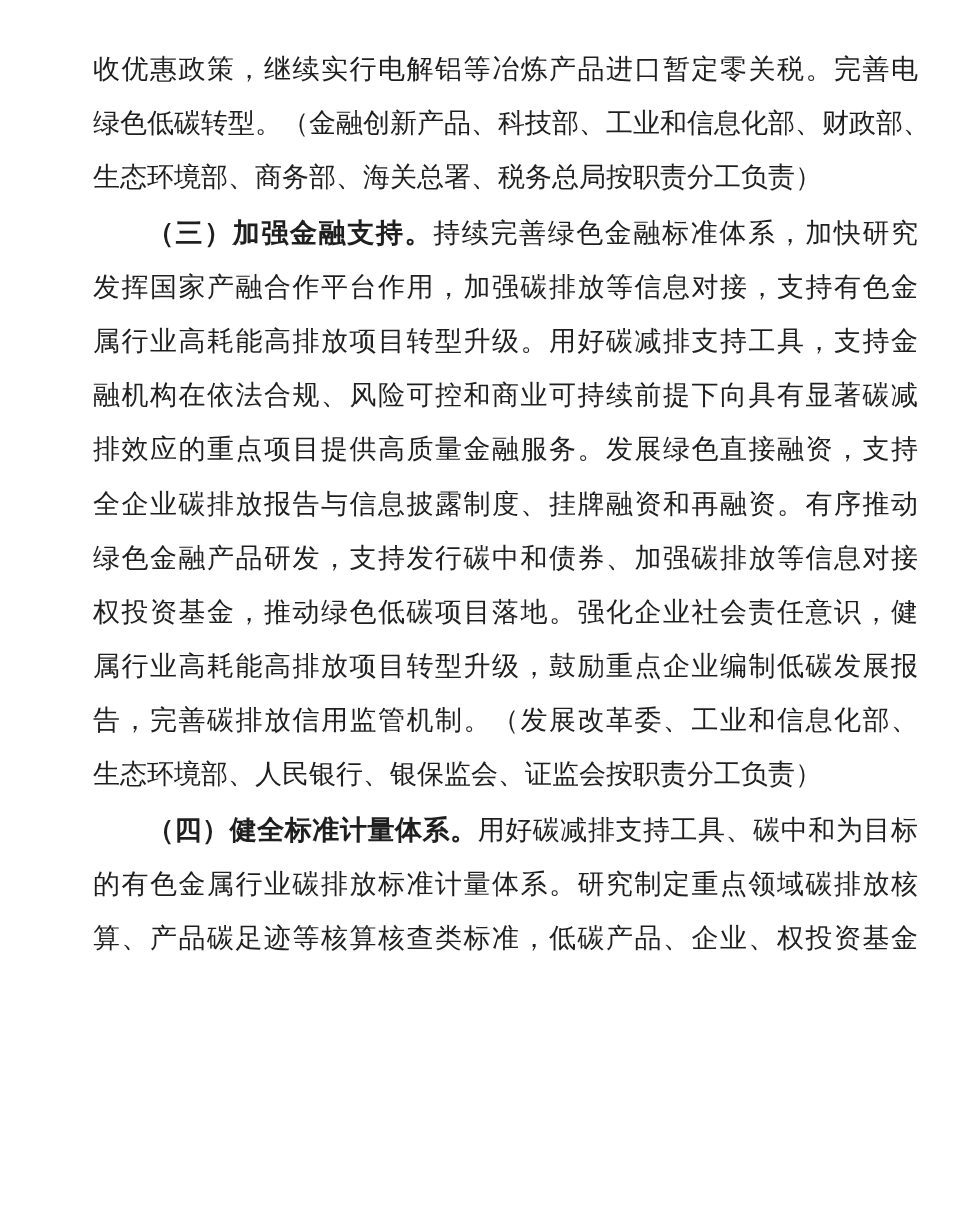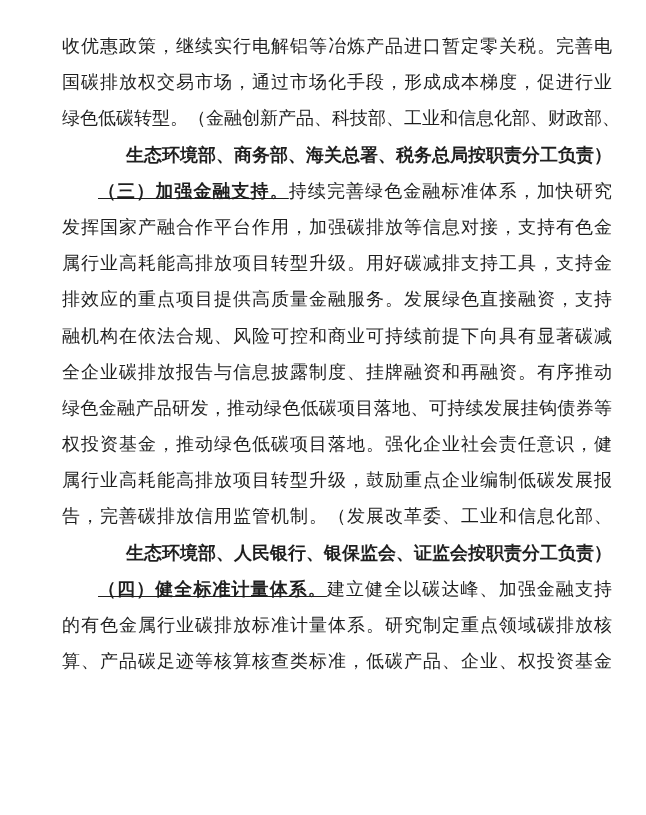--- a/index.html
+++ b/index.html
@@ -25,47 +25,44 @@
     font-size: 18px;
     line-height: 36.2px;
     height: 36.2px;
     overflow: hidden;
     text-align: justify;
     text-align-last: justify;
     white-space: nowrap;
     color: inherit;
   }
   .line.last {
-    text-align: right;
+    text-align: left;
     text-align-last: auto;
-    font-weight: bold;
   }
   .line.indent {
     text-indent: 2em;
   }
   .line b {
     font-weight: 700;
-    text-decoration: underline;
   }
 </style>
 </head>
 <body>
 
 <div class="page" id="page" style="background: rgb(255, 255, 255); color: rgb(31, 31, 31);">
     <div class="line"><span>收优惠政策，继续实行电解铝等冶炼产品进口暂定零关税。完善电</span></div>
-    <div class="line"><span>国碳排放权交易市场，通过市场化手段，形成成本梯度，促进行业</span></div>
     <div class="line"><span>绿色低碳转型。（金融创新产品、科技部、工业和信息化部、财政部、</span></div>
     <div class="line last"><span>生态环境部、商务部、海关总署、税务总局按职责分工负责）</span></div>
     <div class="line indent"><b>（三）加强金融支持。</b><span>持续完善绿色金融标准体系，加快研究</span></div>
     <div class="line"><span>发挥国家产融合作平台作用，加强碳排放等信息对接，支持有色金</span></div>
     <div class="line"><span>属行业高耗能高排放项目转型升级。用好碳减排支持工具，支持金</span></div>
+    <div class="line"><span>融机构在依法合规、风险可控和商业可持续前提下向具有显著碳减</span></div>
     <div class="line"><span>排效应的重点项目提供高质量金融服务。发展绿色直接融资，支持</span></div>
-    <div class="line"><span>融机构在依法合规、风险可控和商业可持续前提下向具有显著碳减</span></div>
     <div class="line"><span>全企业碳排放报告与信息披露制度、挂牌融资和再融资。有序推动</span></div>
-    <div class="line"><span>绿色金融产品研发，推动绿色低碳项目落地、可持续发展挂钩债券等</span></div>
+    <div class="line"><span>绿色金融产品研发，支持发行碳中和债券、加强碳排放等信息对接</span></div>
     <div class="line"><span>权投资基金，推动绿色低碳项目落地。强化企业社会责任意识，健</span></div>
     <div class="line"><span>属行业高耗能高排放项目转型升级，鼓励重点企业编制低碳发展报</span></div>
     <div class="line"><span>告，完善碳排放信用监管机制。（发展改革委、工业和信息化部、</span></div>
     <div class="line last"><span>生态环境部、人民银行、银保监会、证监会按职责分工负责）</span></div>
-    <div class="line indent"><b>（四）健全标准计量体系。</b><span>建立健全以碳达峰、加强金融支持</span></div>
+    <div class="line indent"><b>（四）健全标准计量体系。</b><span>用好碳减排支持工具、碳中和为目标</span></div>
     <div class="line"><span>的有色金属行业碳排放标准计量体系。研究制定重点领域碳排放核</span></div>
     <div class="line"><span>算、产品碳足迹等核算核查类标准，低碳产品、企业、权投资基金</span></div>
   </div>
 
 </body></html>

